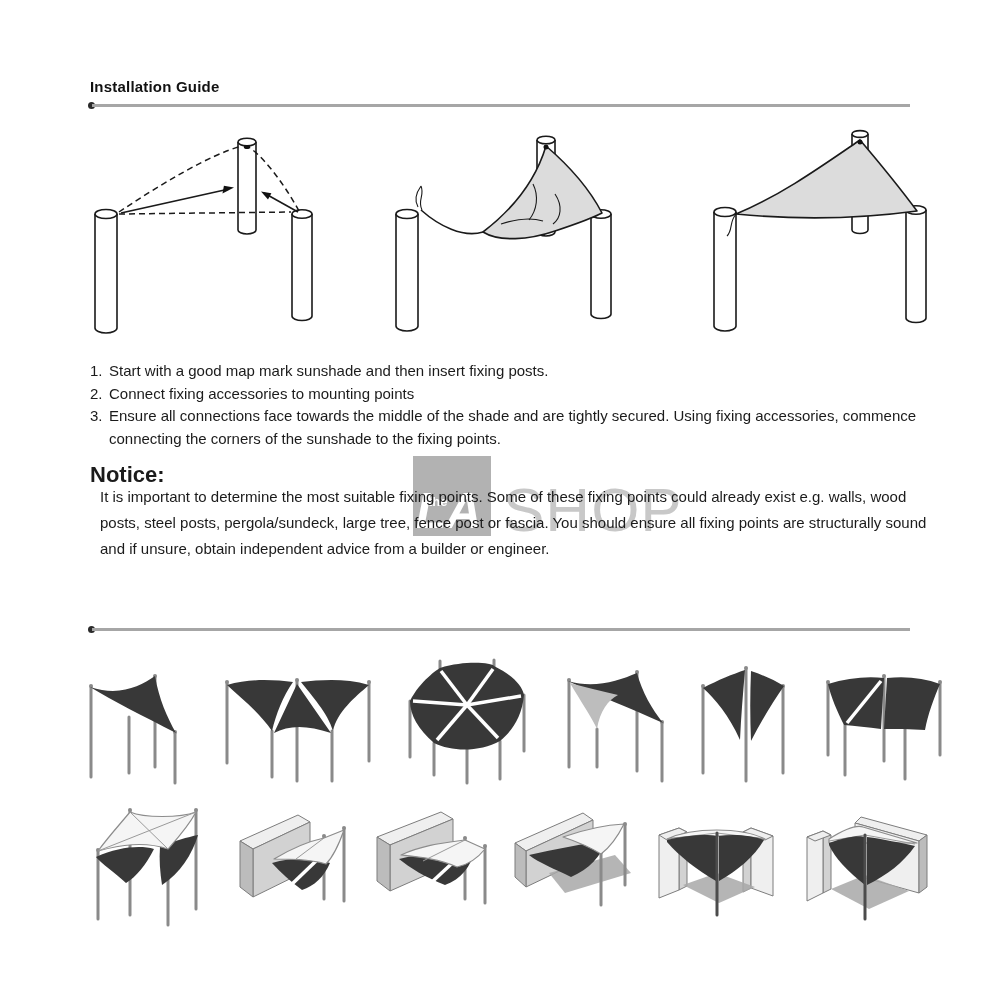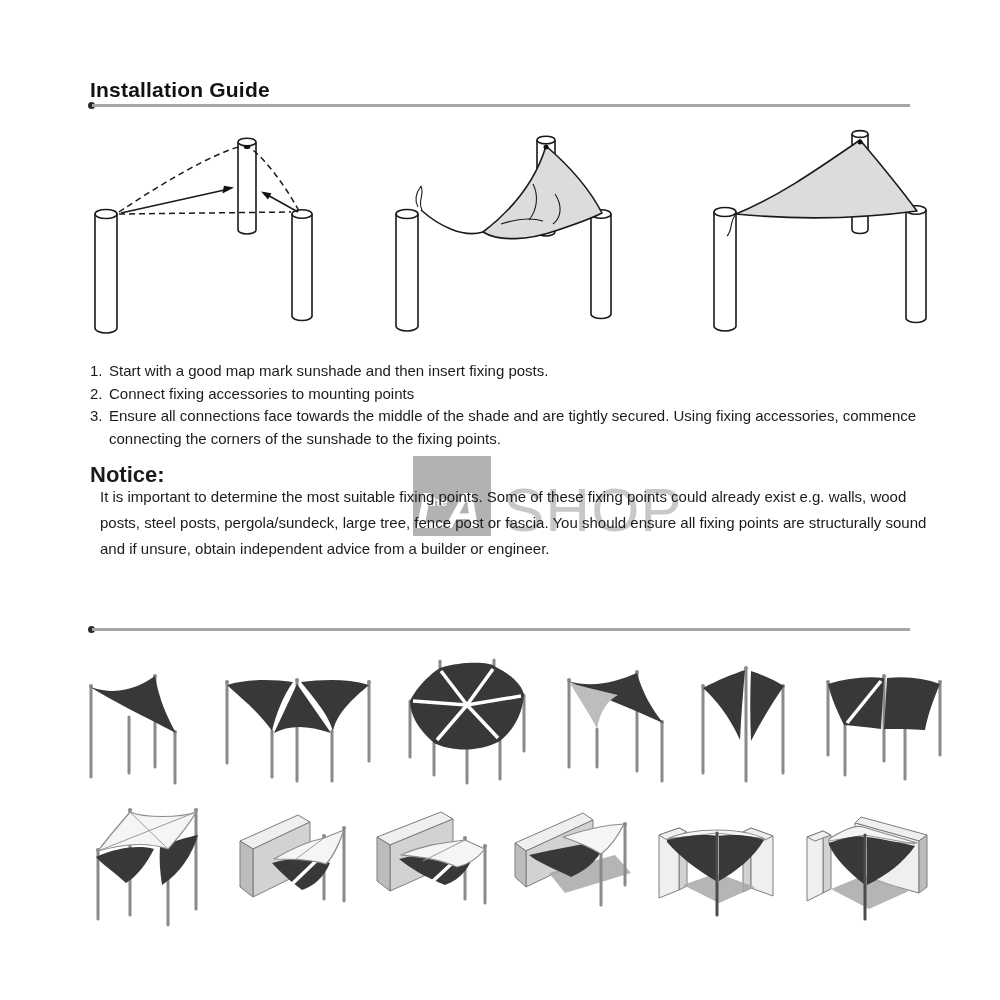--- a/index.html
+++ b/index.html
@@ -1,18 +1,18 @@
 <!DOCTYPE html>
 <html style="--dark-sail: #383838; --light-sail: #bdbdbd; --post: #8a8a8a; --rule: #a6a6a6; --shade: #dcdcdc; --shadow: #a8a8a8; --wm-box: #b2b2b2; --wm-text: #c8c8c8;"><head>
 <meta charset="utf-8">
 <style>
   html,body{margin:0;padding:0;background:#fff;}
   .sheet{position:relative;width:1000px;height:1000px;background:#fff;overflow:hidden;
          font-family:"Liberation Sans",sans-serif;color:#1b1b1b;}
-  .section-title{position:absolute;left:90px;font-size:21px;font-weight:bold;color:#121212;letter-spacing:.2px;}
+  .section-title{position:absolute;left:90px;font-size:15px;font-weight:bold;color:#121212;letter-spacing:.2px;}
   .rule{position:absolute;left:92px;width:818px;height:3px;background:var(--rule,#a6a6a6);}
   .rule-dot{position:absolute;left:88px;width:7px;height:7px;border-radius:50%;background:#2a2a2a;}
   .diagrams{position:absolute;left:85px;top:122px;width:862px;display:flex;justify-content:space-between;}
   .steps{position:absolute;left:90px;top:360px;width:836px;font-size:15px;line-height:22.5px;}
   .step{display:flex;}
   .step-num{flex:none;width:19px;}
   .step-text{flex:1;}
   .notice-title{position:absolute;left:90px;top:462px;font-size:22px;font-weight:bold;z-index:2;}
   .notice-body{position:absolute;left:100px;top:484px;width:834px;font-size:15px;line-height:26px;z-index:2;}
   .watermark{position:absolute;left:413px;top:456px;display:flex;align-items:flex-end;z-index:1;}

